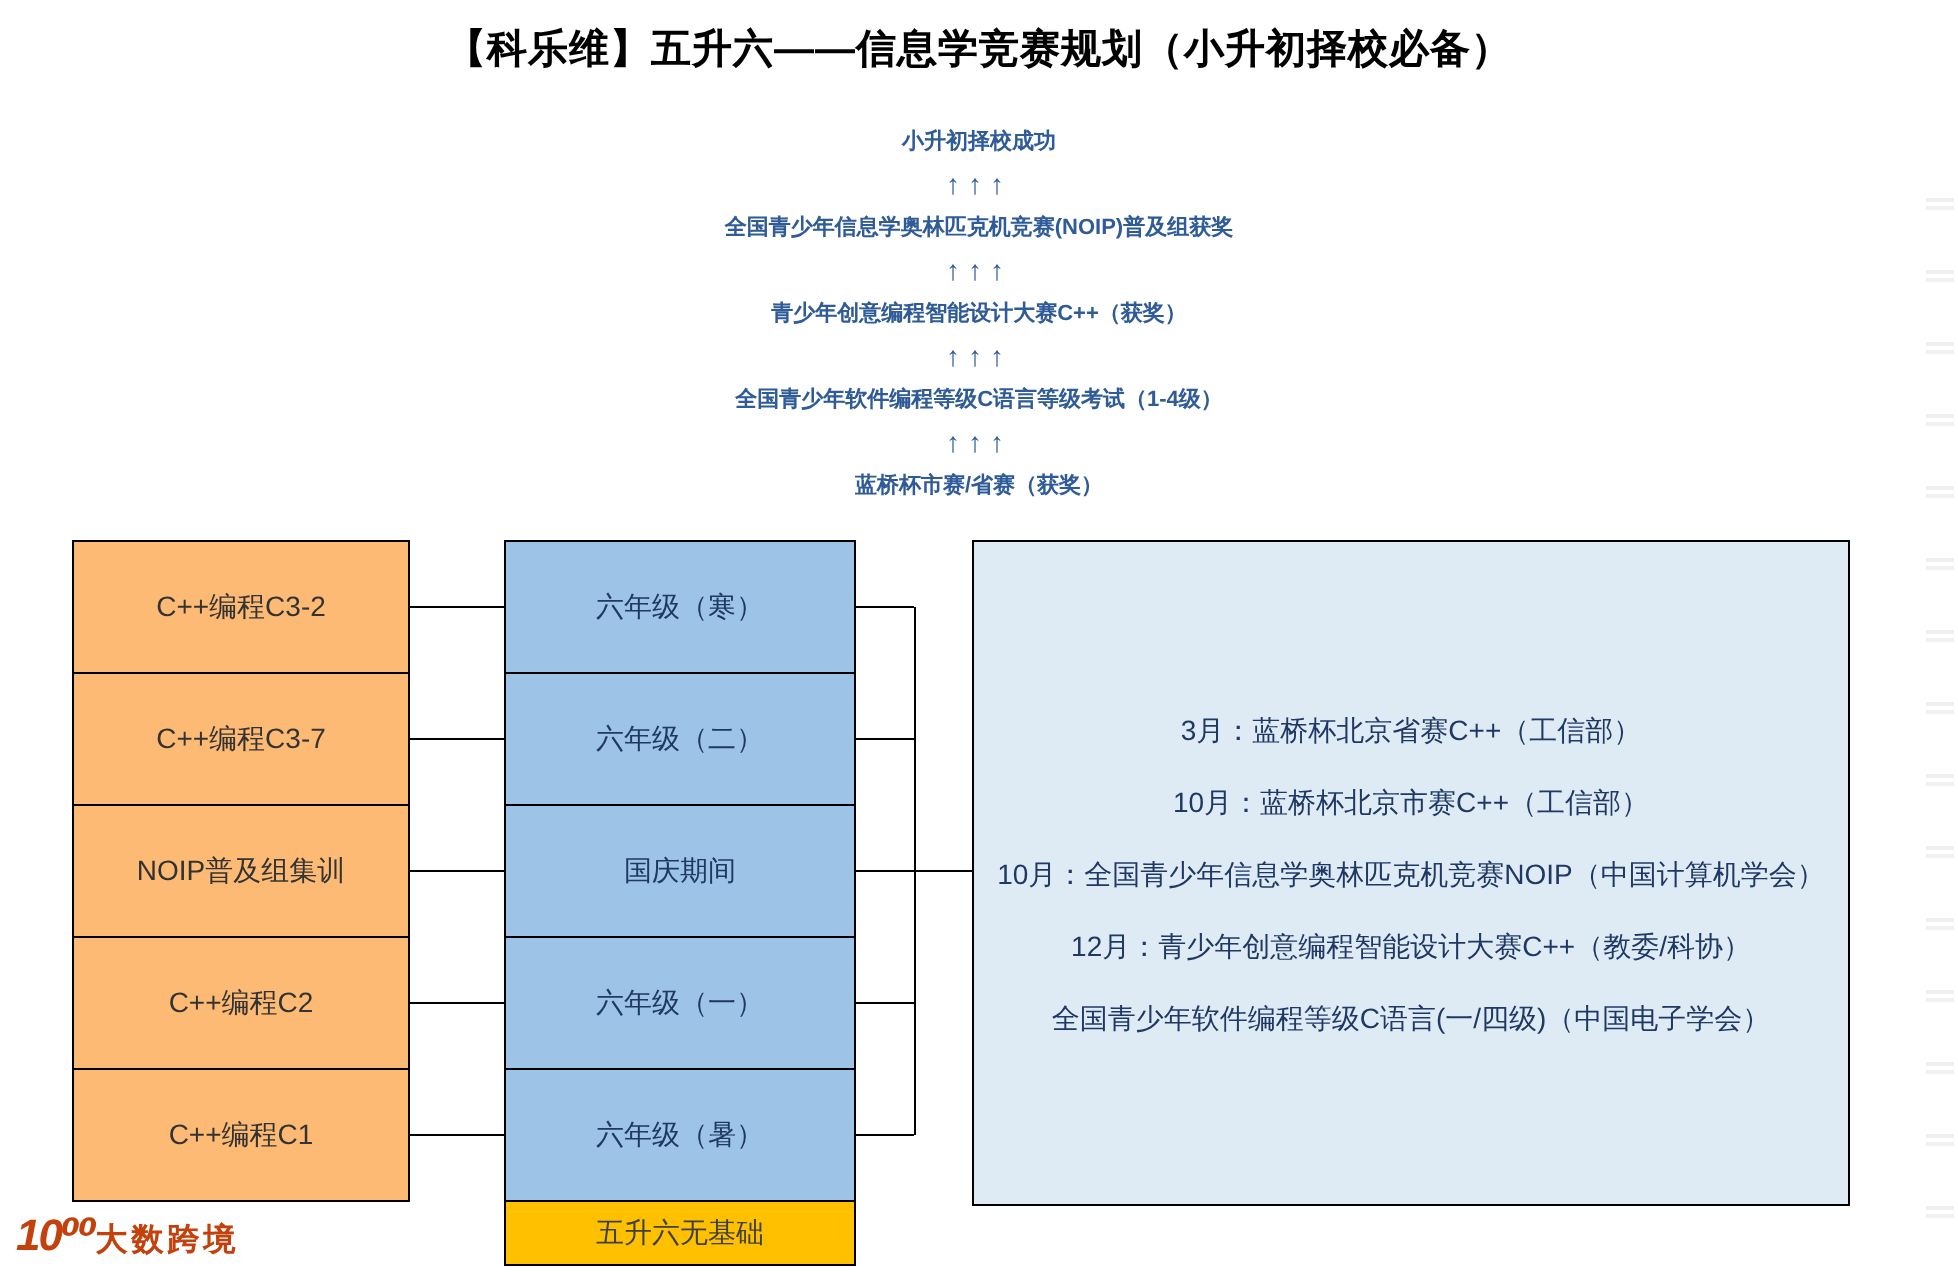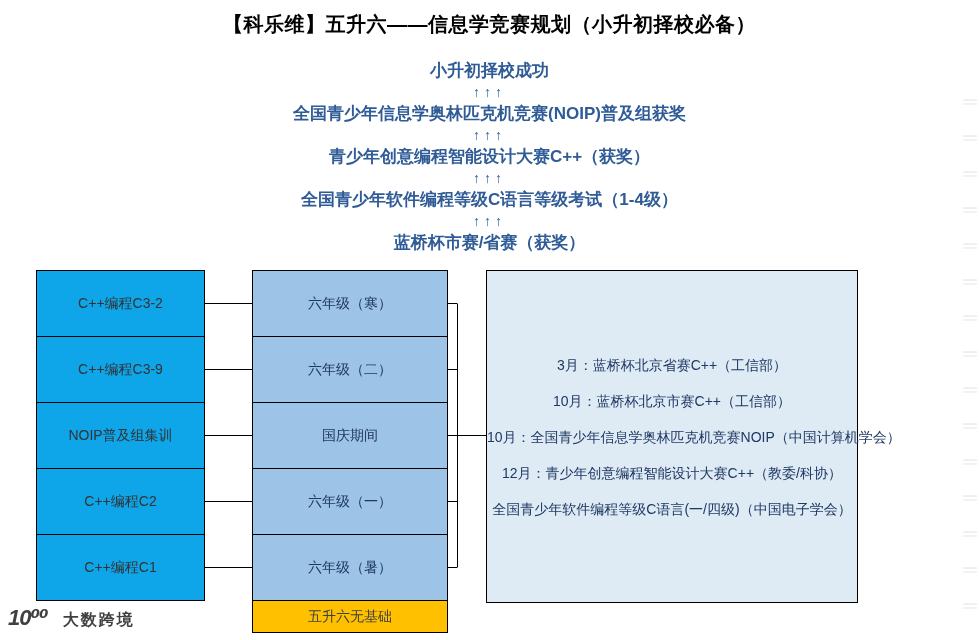--- a/index.html
+++ b/index.html
@@ -13,50 +13,50 @@
   .title{
     position:absolute;top:11px;left:0;width:100%;
     text-align:center;font-size:20px;font-weight:bold;color:#000;
     letter-spacing:.5px;margin:0;
   }
   
   .flow{
     position:absolute;top:60px;left:0;width:100%;
     text-align:center;color:#2f5b97;font-weight:bold;
   }
-  .flow-step{font-size:17px;line-height:22px;text-align:center;}
+  .flow-step{font-size:11px;line-height:22px;text-align:center;}
   .flow-arrows{font-size:14px;line-height:21px;letter-spacing:4px;color:#2f5b97;}
   
   .connectors{position:absolute;left:0;top:0;width:979px;height:640px;pointer-events:none;}
   
   .stack{position:absolute;display:flex;flex-direction:column;}
   .stack .box{
     box-sizing:border-box;border:1px solid #000;margin-top:-1px;
     display:flex;align-items:center;justify-content:center;
     font-size:14px;text-align:center;
   }
   .stack .box:first-child{margin-top:0;}
   .stack-left{left:36px;top:270px;width:169px;}
-  .stack-left .box{height:67px;background:#0ea5e9;color:#333333;}
-  .stack-mid{left:252px;top:270px;width:196px;}
+  .stack-left .box{height:67px;background:#fdba74;color:#333333;}
+  .stack-mid{left:252px;top:270px;width:176px;}
   .stack-mid .box{height:67px;background:#9dc3e6;color:#1f3864;}
   .stack-mid .box.base{height:33px;background:#ffc000;color:#404040;}
   
   .panel{
-    position:absolute;left:486px;top:270px;width:372px;height:333px;
+    position:absolute;left:486px;top:270px;width:439px;height:333px;
     box-sizing:border-box;border:1px solid #000;background:#deeaf4;
     display:flex;flex-direction:column;justify-content:center;
   }
   .panel-line{
     font-size:14px;line-height:36px;color:#1f3864;text-align:center;white-space:nowrap;
   }
   
   .watermark{
-    position:absolute;left:8px;top:605px;color:#404040;
-    font-weight:bold;display:flex;align-items:baseline;gap:15px;
+    position:absolute;left:8px;top:605px;color:#c2410c;
+    font-weight:bold;display:flex;align-items:baseline;gap:0;
   }
   .wm-logo{font-size:22px;font-style:italic;letter-spacing:-1px;}
   .wm-text{font-size:16px;letter-spacing:2px;}
   
   .edge-marks{
     position:absolute;right:2px;top:70px;width:14px;height:560px;opacity:.8;
     background:repeating-linear-gradient(
       to bottom,
       transparent 0 29px,
       #ececec 29px 31px,
@@ -99,21 +99,21 @@
       <line x1="428" y1="567.5" x2="457" y2="567.5"></line>
 
       <line x1="457.5" y1="303.5" x2="457.5" y2="567.5"></line>
 
       <line x1="428" y1="435.5" x2="486" y2="435.5"></line>
     </g>
   </svg>
 
   <div class="stack stack-left">
     <div class="box">C++编程C3-2</div>
-    <div class="box">C++编程C3-9</div>
+    <div class="box">C++编程C3-7</div>
     <div class="box">NOIP普及组集训</div>
     <div class="box">C++编程C2</div>
     <div class="box">C++编程C1</div>
   </div>
 
   <div class="stack stack-mid">
     <div class="box">六年级（寒）</div>
     <div class="box">六年级（二）</div>
     <div class="box">国庆期间</div>
     <div class="box">六年级（一）</div>

